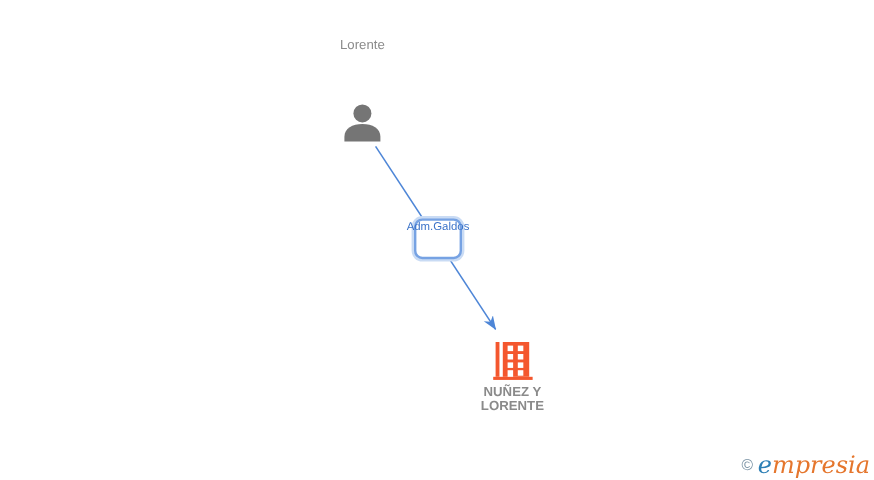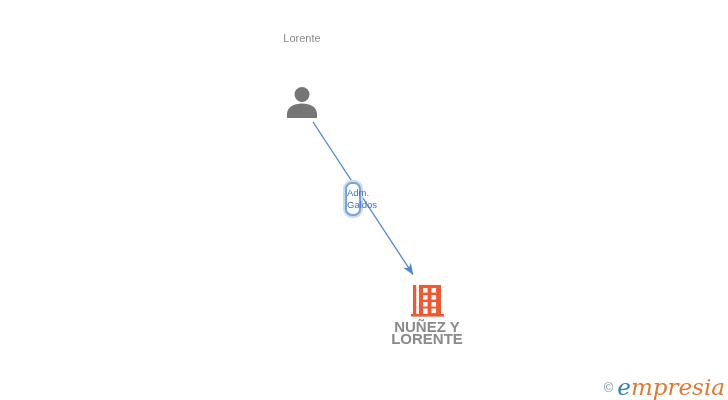--- a/index.html
+++ b/index.html
@@ -29,47 +29,47 @@
     color: #8b8b8b;
   }
   .person-icon-wrap {
     position: absolute;
     left: 286px; top: 86px;
     width: 32px; height: 33px;
   }
   .edge-label-box {
     position: absolute;
     left: 345px; top: 182px;
-    width: 16px; height: 34px;
+    width: 40px; height: 34px;
     box-sizing: border-box;
     background: #ffffff;
     border: 2px solid #76a2e3;
     border-radius: 7px;
     box-shadow: 0 0 0 2px #c9dbf4;
     z-index: 2;
     display: flex;
-    flex-direction: column;
+    flex-direction: row;
     justify-content: center;
     text-align: center;
     font-size: 9.5px;
     line-height: 12px;
     color: #3a72c8;
     cursor: pointer;
   }
   .building-icon-wrap {
     position: absolute;
     left: 410px; top: 283px;
     width: 34px; height: 34px;
   }
   .company-label {
     position: absolute;
     left: 347px; top: 321px;
     width: 160px;
     text-align: center;
-    font-size: 15px;
+    font-size: 11px;
     font-weight: bold;
     line-height: 12px;
     color: #8a8a8a;
   }
   .logo {
     position: absolute;
     right: 3px; bottom: 4px;
     display: flex;
     align-items: center;
     gap: 4px;
@@ -77,21 +77,21 @@
     z-index: 2;
   }
   .logo .copyright {
     font-size: 13px;
     color: #7a93a5;
     line-height: 13px;
   }
   .logo .brand {
     font-family: "DejaVu Serif", serif;
     font-style: italic;
-    font-size: 23px;
+    font-size: 20px;
     line-height: 18px;
     white-space: nowrap;
   }
   .logo .brand .first { color: #2d7fb5; }
   .logo .brand .rest  { color: #e5762d; }
 </style>
 </head>
 <body>
 
 <div class="canvas">

